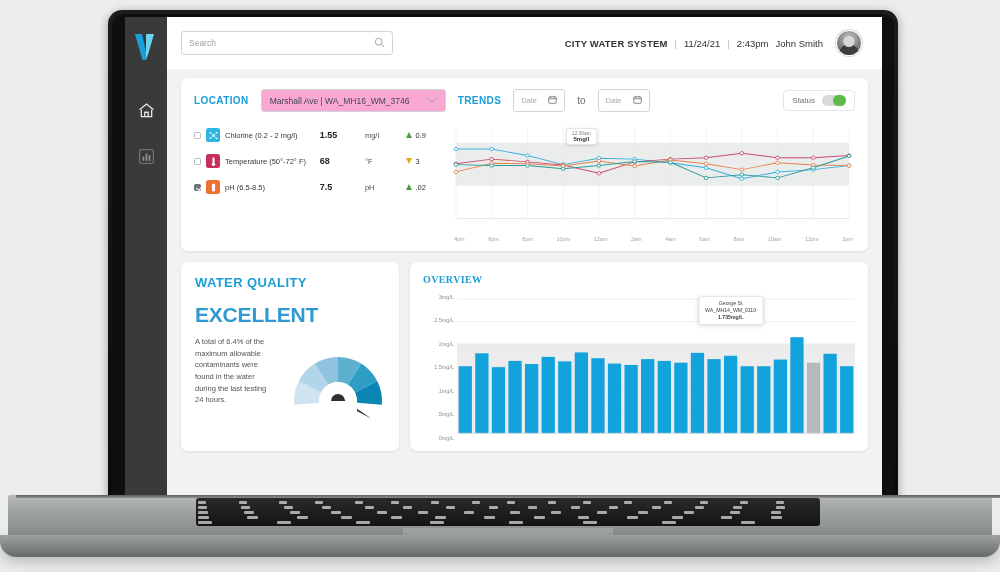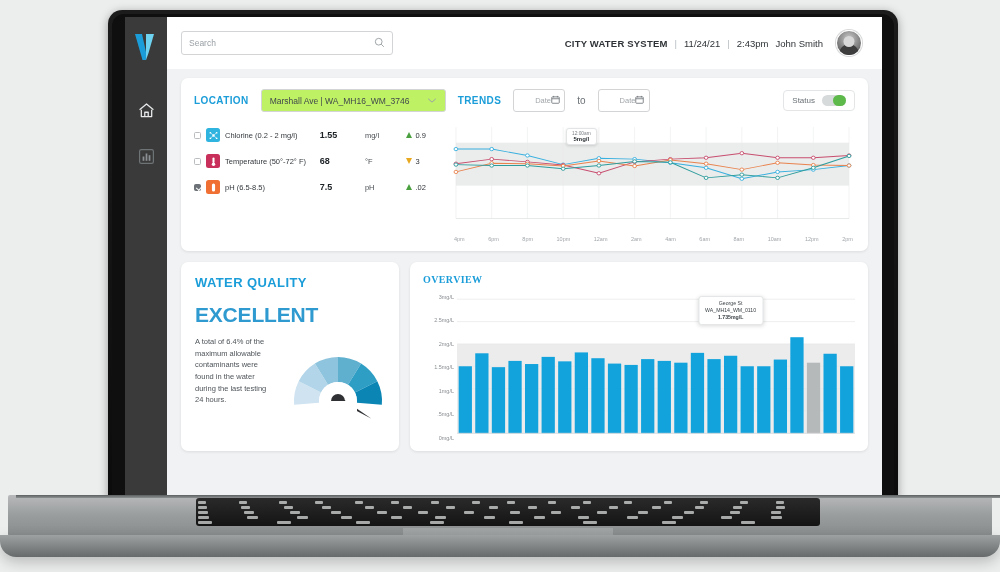--- a/index.html
+++ b/index.html
@@ -121,28 +121,28 @@
 
   .card { background:#fff; border-radius:7px; box-shadow: 0 1px 3px rgba(0,0,0,.09); }
 
   
   .card-top { padding: 11px 13px 9px 13px; }
   .row-controls { display:flex; align-items:center; gap:12px; }
   .lbl-blue {
     color:#1b9dd9; font-weight:bold; font-size:10px; letter-spacing:.4px;
   }
   .select {
-    height:23px; border:1px solid #d2d4d6; border-radius:3px; background:#bef264;
+    height:23px; border:1px solid #d2d4d6; border-radius:3px; background:#f9a8d4;
     display:flex; align-items:center; padding:0 8px; font-size:8.5px; color:#41474c;
     min-width: 185px; cursor:pointer;
   }
   .select .chev { margin-left:auto; color:#9aa0a5; font-size:9px; }
   .date-field {
     width:52px; height:23px; border:1px solid #d2d4d6; border-radius:3px; background:#fff;
-    display:flex; align-items:center; padding:0 21px; font-size:7.5px; color:#a2a7ab; cursor:pointer;
+    display:flex; align-items:center; padding:0 7px; font-size:7.5px; color:#a2a7ab; cursor:pointer;
   }
   .to-lbl { font-size:10px; color:#6b7176; }
   .status-pill {
     margin-left:auto; display:flex; align-items:center; gap:7px;
     border:1px solid #e3e5e6; border-radius:4px; padding: 4px 8px;
   }
   .status-pill .t { font-size:8px; color:#6b7176; }
   .toggle {
     width:24px; height:11px; border-radius:6px; background:#d7dadb; position:relative;
     cursor:pointer;

